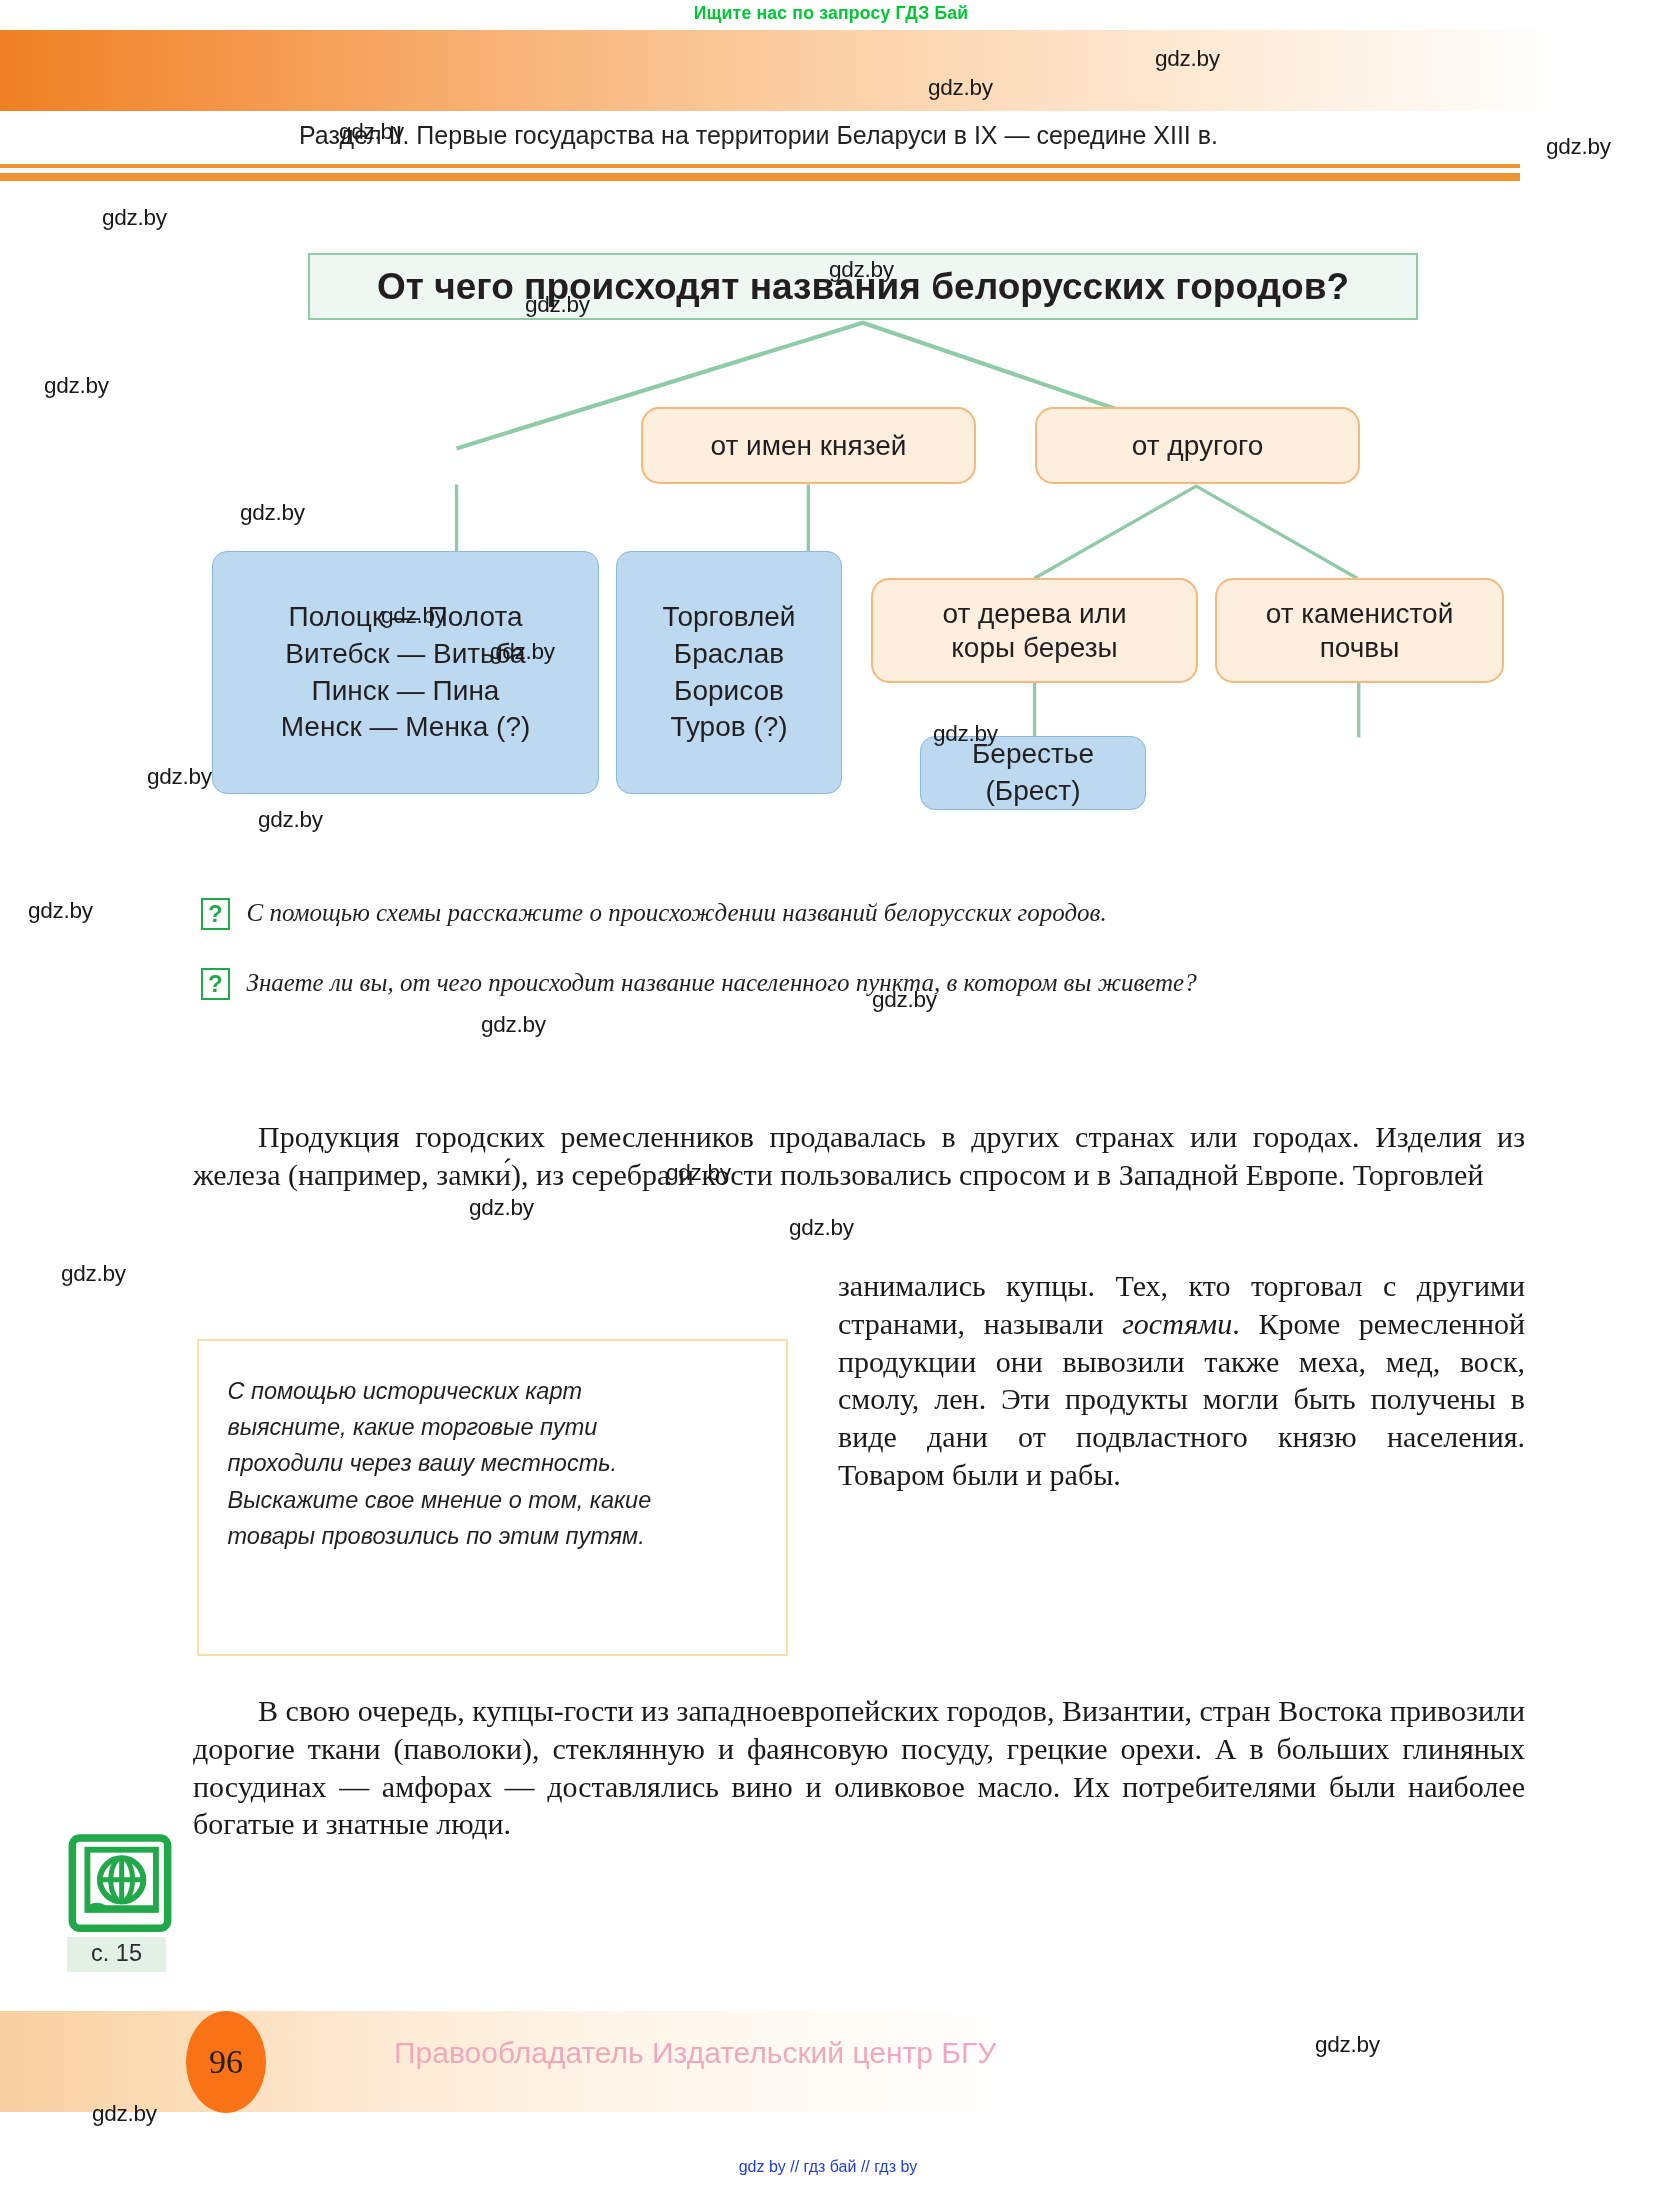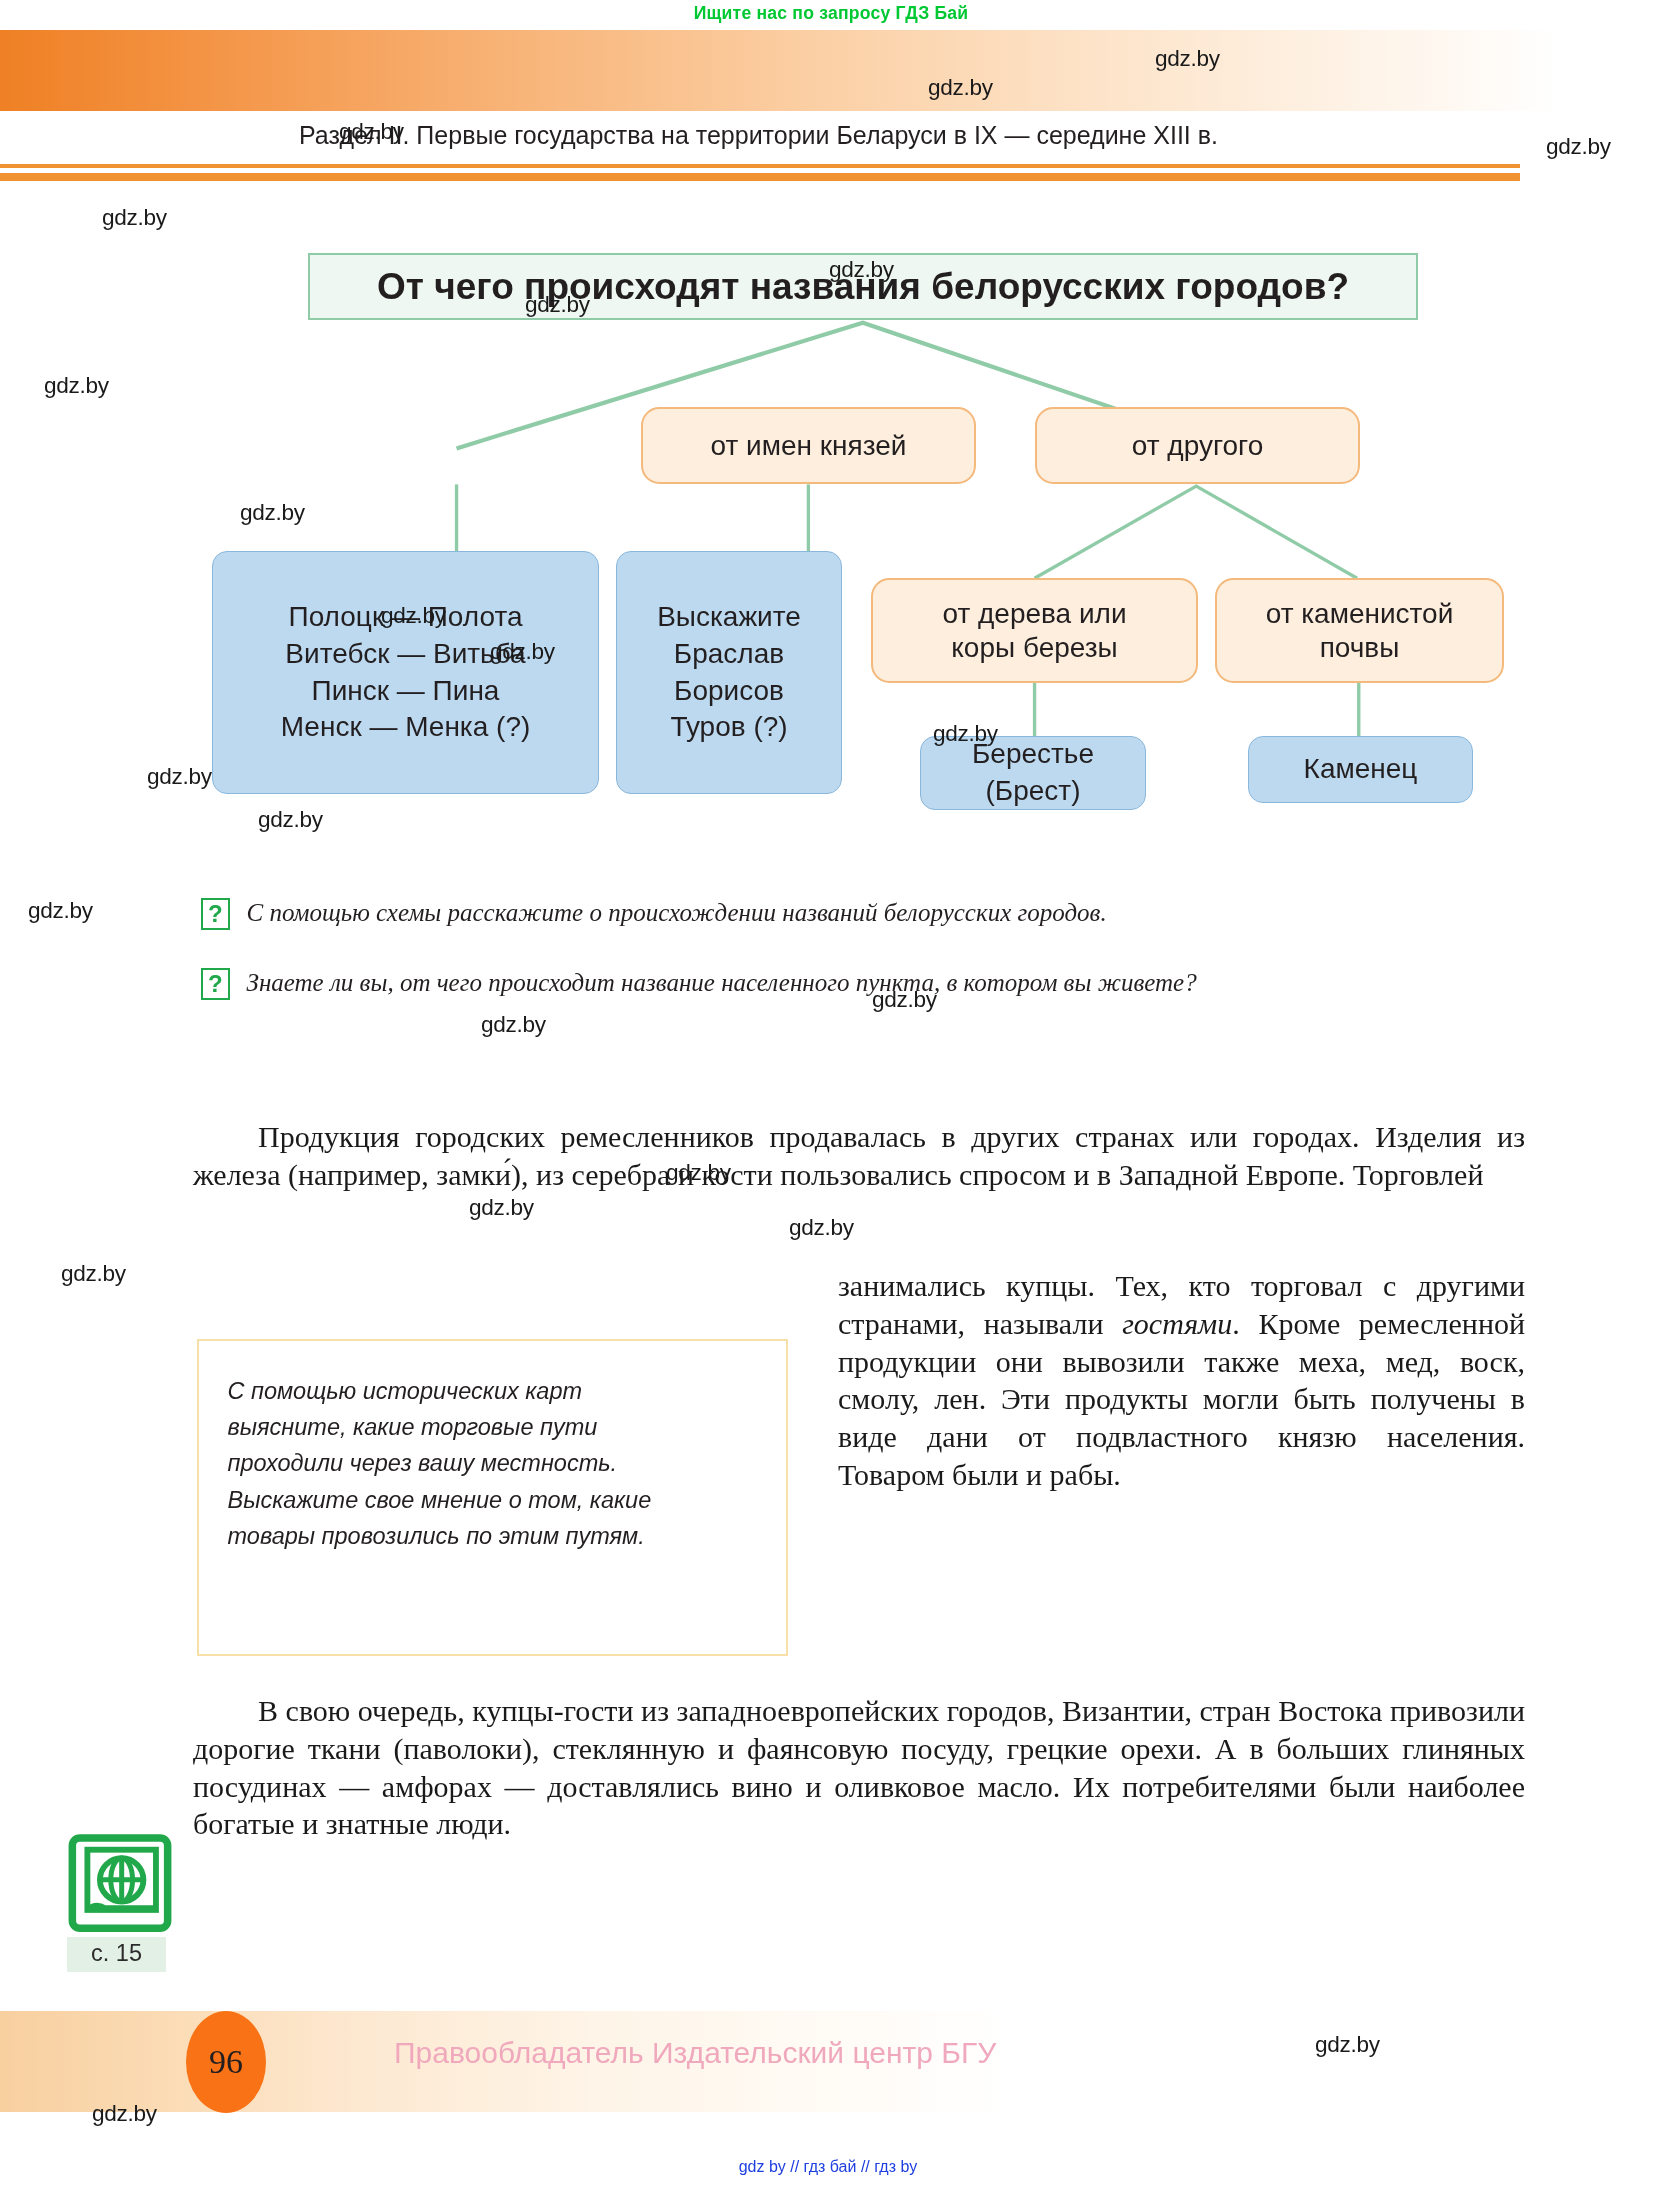--- a/index.html
+++ b/index.html
@@ -255,44 +255,41 @@
   </div>
 
   <div class="node node-blue" style="left:212px; top:551px; width:387px; height:243px; flex-direction:column; justify-content:center;">
     <span>Полоцк — Полота</span>
     <span>Витебск — Витьба</span>
     <span>Пинск — Пина</span>
     <span>Менск — Менка (?)</span>
   </div>
 
   <div class="node node-blue" style="left:616px; top:551px; width:226px; height:243px; flex-direction:column; justify-content:center;">
-    <span>Выскажите</span>
+    <span>Торговлей</span>
     <span>Браслав</span>
     <span>Борисов</span>
     <span>Туров (?)</span>
   </div>
 
   <div class="node node-orange" style="left:871px; top:578px; width:327px; height:105px; flex-direction:column; justify-content:center;">
     <span>от дерева или</span>
     <span>коры березы</span>
   </div>
 
   <div class="node node-blue" style="left:920px; top:736px; width:226px; height:74px; flex-direction:column; justify-content:center;">
     <span>Берестье</span>
     <span>(Брест)</span>
   </div>
 
   <div class="node node-orange" style="left:1215px; top:578px; width:289px; height:105px; flex-direction:column; justify-content:center;">
     <span>от каменистой</span>
     <span>почвы</span>
   </div>
 
-  <div class="node node-blue" style="left:1248px; top:736px; width:225px; height:67px;">
-    <span>Каменец</span>
-  </div>
 </div>
 
 <div class="qrow" style="left:201px; top:895px; width:1282px;">
   <div class="qicon">?</div>
   <div class="qtext">С помощью схемы расскажите о происхождении названий белорусских городов.</div>
 </div>
 
 <div class="qrow" style="left:201px; top:965px; width:1282px;">
   <div class="qicon">?</div>
   <div class="qtext">Знаете ли вы, от чего происходит название населенного пункта, в котором вы живете?</div>

